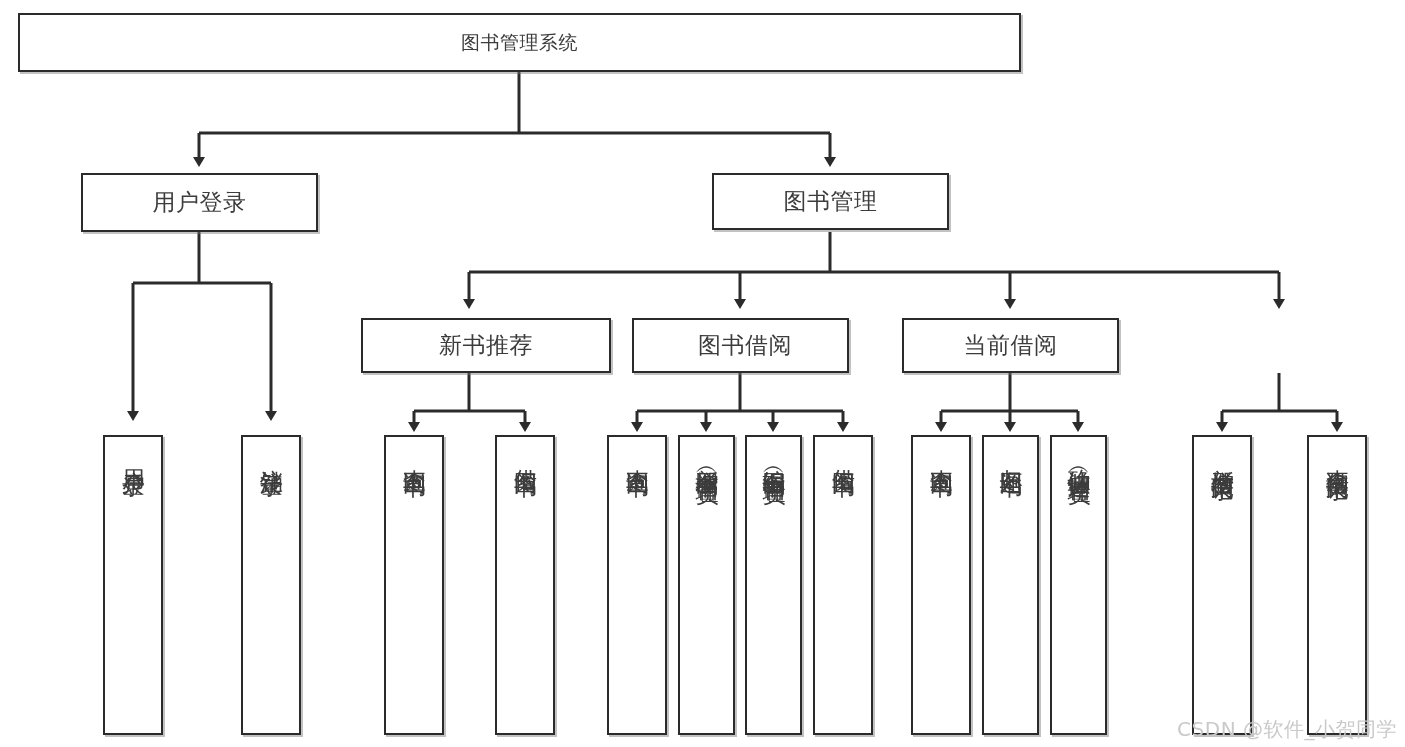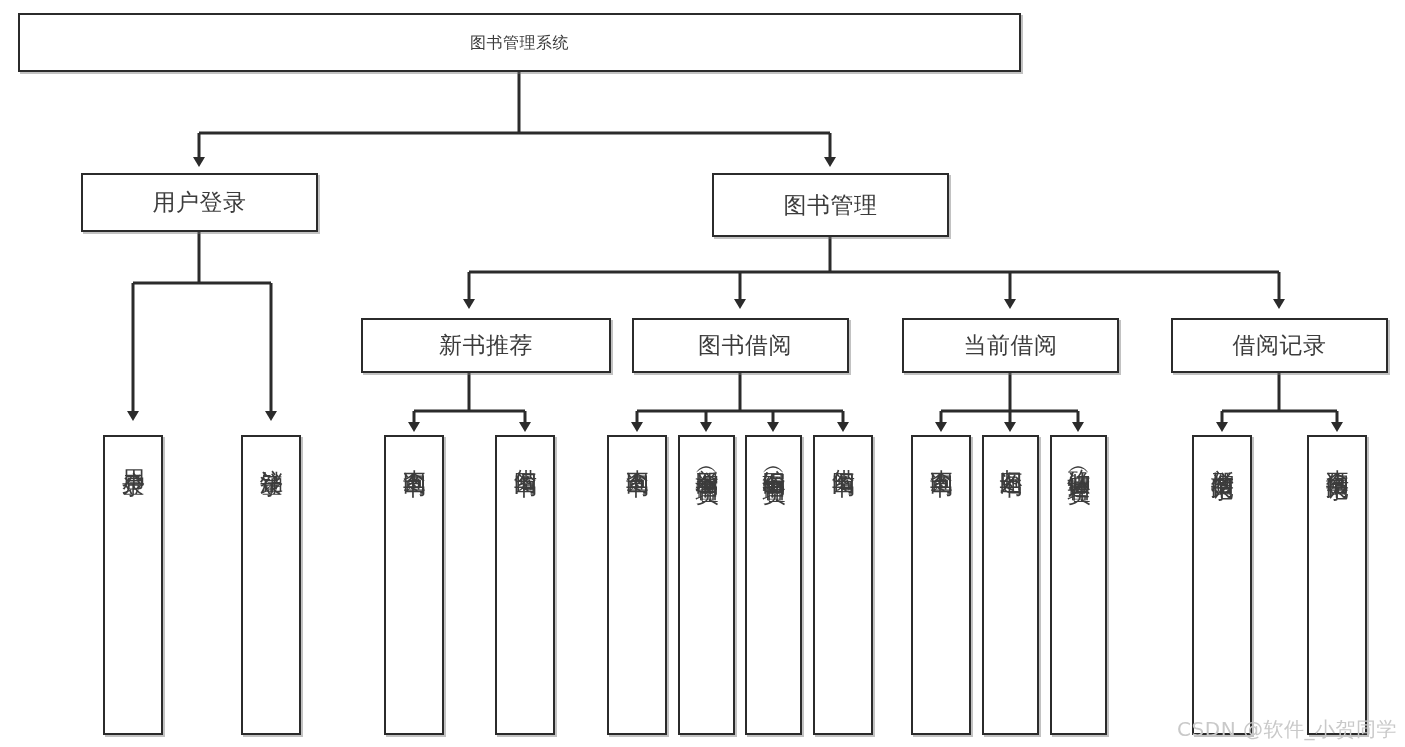--- a/index.html
+++ b/index.html
@@ -43,21 +43,21 @@
     text-align: center;
     line-height: 1.24;
     letter-spacing: 0.5px;
   }
   
   .node.h .lbl {
     writing-mode: horizontal-tb;
     font-size: 23px;
   }
   .node.root .lbl {
-    font-size: 16px;
+    font-size: 19px;
   }
   
   .node.v {
     align-items: flex-start;
     padding-top: 14px;
   }
   .node.v .lbl {
     writing-mode: vertical-rl;
     text-orientation: upright;
     font-size: 23px;
@@ -131,36 +131,33 @@
     </g>
   </svg>
 
   <div class="node h root" style="left:18px; top:13px; width:1003px; height:59px;">
     <span class="lbl">图书管理系统</span>
   </div>
 
   <div class="node h" style="left:81px; top:173px; width:237px; height:59px;">
     <span class="lbl">用户登录</span>
   </div>
-  <div class="node h" style="left:712px; top:173px; width:237px; height:64px;">
+  <div class="node h" style="left:712px; top:173px; width:237px; height:57px;">
     <span class="lbl">图书管理</span>
   </div>
 
   <div class="node h" style="left:361px; top:318px; width:250px; height:55px;">
     <span class="lbl">新书推荐</span>
   </div>
   <div class="node h" style="left:632px; top:318px; width:217px; height:55px;padding-left:9px;">
     <span class="lbl">图书借阅</span>
   </div>
   <div class="node h" style="left:902px; top:318px; width:217px; height:55px;">
     <span class="lbl">当前借阅</span>
   </div>
-  <div class="node h" style="left:1171px; top:318px; width:217px; height:55px;">
-    <span class="lbl">借阅记录</span>
-  </div>
 
   <div class="node v" style="left:103px; top:435px; width:60px; height:300px;">
     <span class="lbl">用户登录</span>
   </div>
   <div class="node v" style="left:241px; top:435px; width:60px; height:300px;">
     <span class="lbl">注销登录</span>
   </div>
 
   <div class="node v" style="left:384px; top:435px; width:60px; height:300px;">
     <span class="lbl">查询图书</span>

